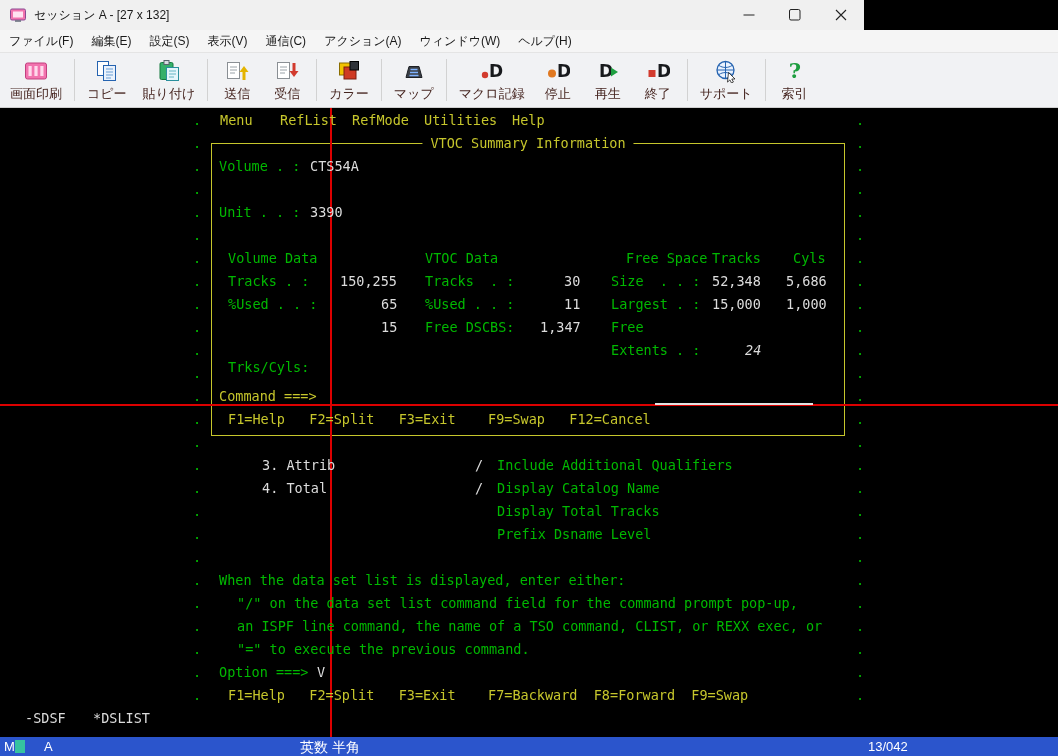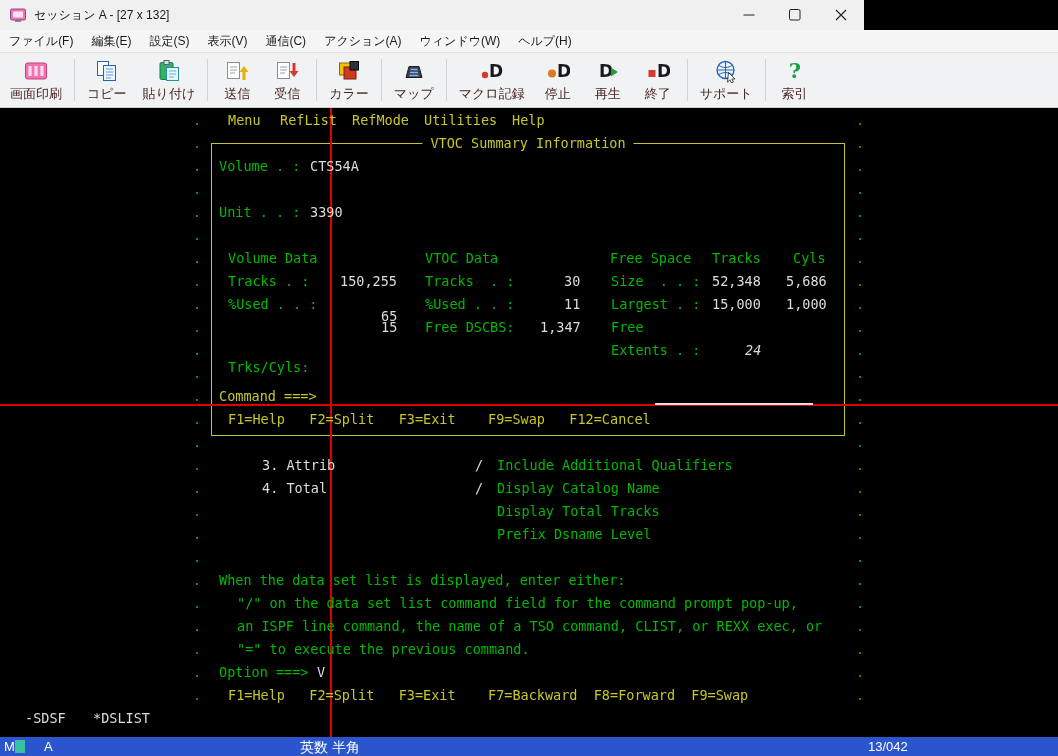--- a/index.html
+++ b/index.html
@@ -252,43 +252,43 @@
     </div>
   </div>
 
 <div class="terminal">
   <div class="popup">
     <span class="popup-title">VTOC Summary Information</span>
   </div>
   <div class="ruler-v"></div>
   <div class="ruler-h"></div>
   <div class="cmd-underline"></div>
-<span class="tseg" style="left: 228px; top: 4px; color: rgb(198, 198, 44);">Menu</span>
+<span class="tseg" style="left: 220px; top: 4px; color: rgb(198, 198, 44);">Menu</span>
     <span class="tseg" style="left: 280px; top: 4px; color: rgb(198, 198, 44);">RefList</span>
     <span class="tseg" style="left: 352px; top: 4px; color: rgb(198, 198, 44);">RefMode</span>
     <span class="tseg" style="left: 424px; top: 4px; color: rgb(198, 198, 44);">Utilities</span>
     <span class="tseg" style="left: 512px; top: 4px; color: rgb(198, 198, 44);">Help</span>
     <span class="tseg" style="left: 219px; top: 50px; color: rgb(0, 184, 0);">Volume . :</span>
     <span class="tseg" style="left: 310px; top: 50px; color: rgb(220, 220, 220);">CTS54A</span>
     <span class="tseg" style="left: 219px; top: 96px; color: rgb(0, 184, 0);">Unit . . :</span>
     <span class="tseg" style="left: 310px; top: 96px; color: rgb(220, 220, 220);">3390</span>
     <span class="tseg" style="left: 228px; top: 142px; color: rgb(0, 184, 0); text-align: right;">Volume Data</span>
     <span class="tseg" style="left: 425px; top: 142px; color: rgb(0, 184, 0);">VTOC Data</span>
-    <span class="tseg" style="left: 610px; top: 142px; color: rgb(0, 184, 0);">Free Space</span>
+    <span class="tseg" style="left: 626px; top: 142px; color: rgb(0, 184, 0);">Free Space</span>
     <span class="tseg" style="left: 712px; top: 142px; color: rgb(0, 184, 0);">Tracks</span>
     <span class="tseg" style="left: 793px; top: 142px; color: rgb(0, 184, 0);">Cyls</span>
     <span class="tseg" style="left: 228px; top: 165px; color: rgb(0, 184, 0);">Tracks . :</span>
     <span class="tseg" style="left: 340px; top: 165px; color: rgb(220, 220, 220);">150,255</span>
     <span class="tseg" style="left: 425px; top: 165px; color: rgb(0, 184, 0);">Tracks  . :</span>
     <span class="tseg" style="left: 564px; top: 165px; color: rgb(220, 220, 220);">30</span>
     <span class="tseg" style="left: 611px; top: 165px; color: rgb(0, 184, 0);">Size  . . :</span>
     <span class="tseg" style="left: 712px; top: 165px; color: rgb(220, 220, 220);">52,348</span>
     <span class="tseg" style="left: 786px; top: 165px; color: rgb(220, 220, 220);">5,686</span>
     <span class="tseg" style="left: 228px; top: 188px; color: rgb(0, 184, 0);">%Used . . :</span>
-    <span class="tseg" style="left: 381px; top: 200px; color: rgb(220, 220, 220);">65</span>
+    <span class="tseg" style="left: 381px; top: 188px; color: rgb(220, 220, 220);">65</span>
     <span class="tseg" style="left: 425px; top: 188px; color: rgb(0, 184, 0);">%Used . . :</span>
     <span class="tseg" style="left: 564px; top: 188px; color: rgb(220, 220, 220);">11</span>
     <span class="tseg" style="left: 611px; top: 188px; color: rgb(0, 184, 0);">Largest . :</span>
     <span class="tseg" style="left: 712px; top: 188px; color: rgb(220, 220, 220);">15,000</span>
     <span class="tseg" style="left: 786px; top: 188px; color: rgb(220, 220, 220);">1,000</span>
     <span class="tseg" style="left: 228px; top: 211px; color: rgb(0, 184, 0); margin-top: 40px;">Trks/Cyls:</span>
     <span class="tseg" style="left: 381px; top: 211px; color: rgb(220, 220, 220);">15</span>
     <span class="tseg" style="left: 425px; top: 211px; color: rgb(0, 184, 0);">Free DSCBS:</span>
     <span class="tseg" style="left: 540px; top: 211px; color: rgb(220, 220, 220);">1,347</span>
     <span class="tseg" style="left: 611px; top: 211px; color: rgb(0, 184, 0);">Free</span>

